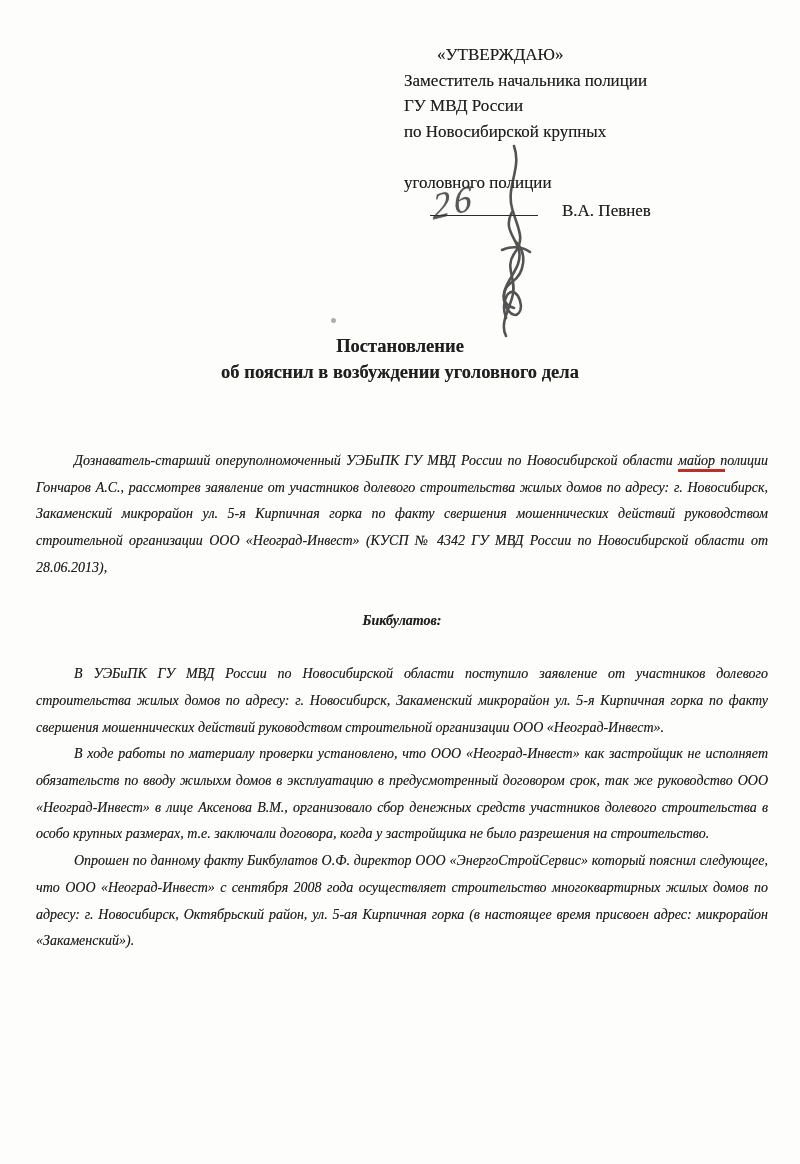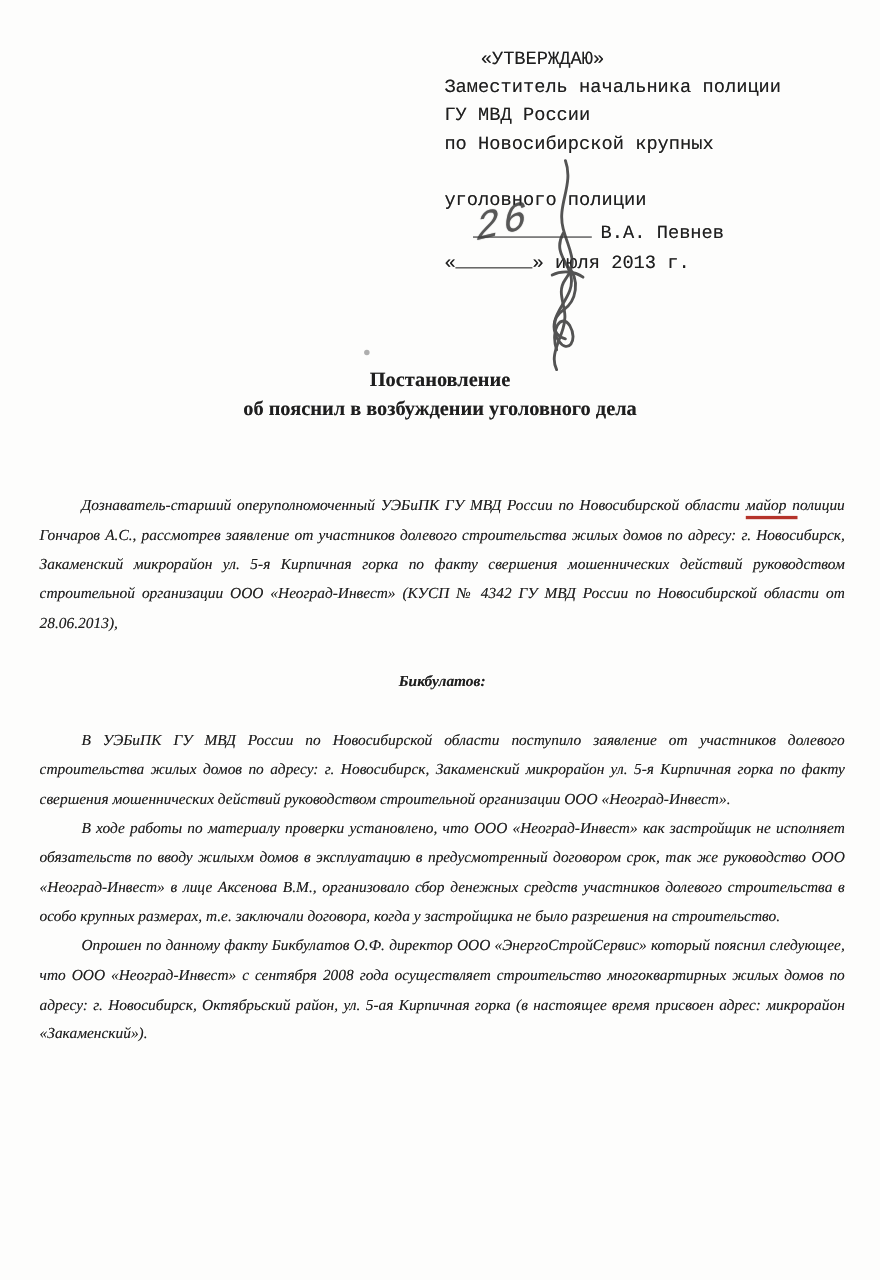--- a/index.html
+++ b/index.html
@@ -19,41 +19,40 @@
   }
 
   
   .approval {
     position: absolute;
     left: 404px;
     top: 42px;
     width: 370px;
     font-size: 17px;
     line-height: 25.5px;
-    font-family: Liberation Mono, monospace;
   }
   .approval .stamp {
     padding-left: 33px;
   }
   .approval .rank {
     margin-top: 26px;
   }
   .sig-row {
     margin-top: 1px;
     white-space: nowrap;
   }
   .sig-blank {
     display: inline-block;
     width: 108px;
     border-bottom: 1.6px solid #2a2a2a;
     margin-left: 26px;
     height: 18px;
     vertical-align: baseline;
   }
-  .sig-name { margin-left: 8px; }
+  .sig-name { margin-left: 24px; }
   .date-fill-row {
     margin-top: 0px;
     white-space: nowrap;
   }
   .day-blank {
     display: inline-block;
     width: 70px;
     border-bottom: 1.6px solid #2a2a2a;
     height: 18px;
     vertical-align: baseline;
@@ -149,24 +148,20 @@
     <div class="stamp">«УТВЕРЖДАЮ»</div>
     <div>Заместитель начальника полиции</div>
     <div>ГУ МВД России</div>
     <div>по Новосибирской крупных</div>
     <div class="rank">уголовного полиции</div>
 
     <div class="sig-row">
       <span class="sig-blank"></span><span class="sig-name">В.А. Певнев</span>
     </div>
 
-    <div class="date-fill-row">
-      <span>«</span><span class="day-blank"></span><span>»</span>
-      <span>июля 2013 г.</span>
-    </div>
 
     <div class="handwritten-day">26</div>
 
     <svg class="flourish-svg" width="110" height="200" viewBox="0 0 110 200">
       <g fill="none" stroke="#3c3c3c" stroke-width="2.6" stroke-linecap="round" opacity="0.88">
         <path d="M58,4 C66,26 50,44 56,66 C62,88 70,96 58,112 C48,126 62,138 56,156 C52,170 44,182 50,194"></path>
         <path d="M56,70 C44,92 70,100 62,122 C56,138 40,150 52,168 C60,180 70,168 62,154 C54,142 44,158 50,176"></path>
         <path d="M60,100 C72,112 68,132 56,140 C46,147 44,162 58,166"></path>
         <path d="M46,108 C54,104 66,104 74,110"></path>
       </g>

